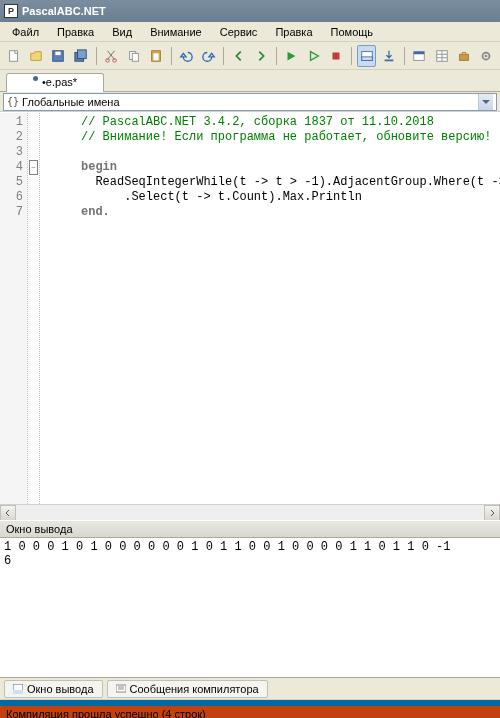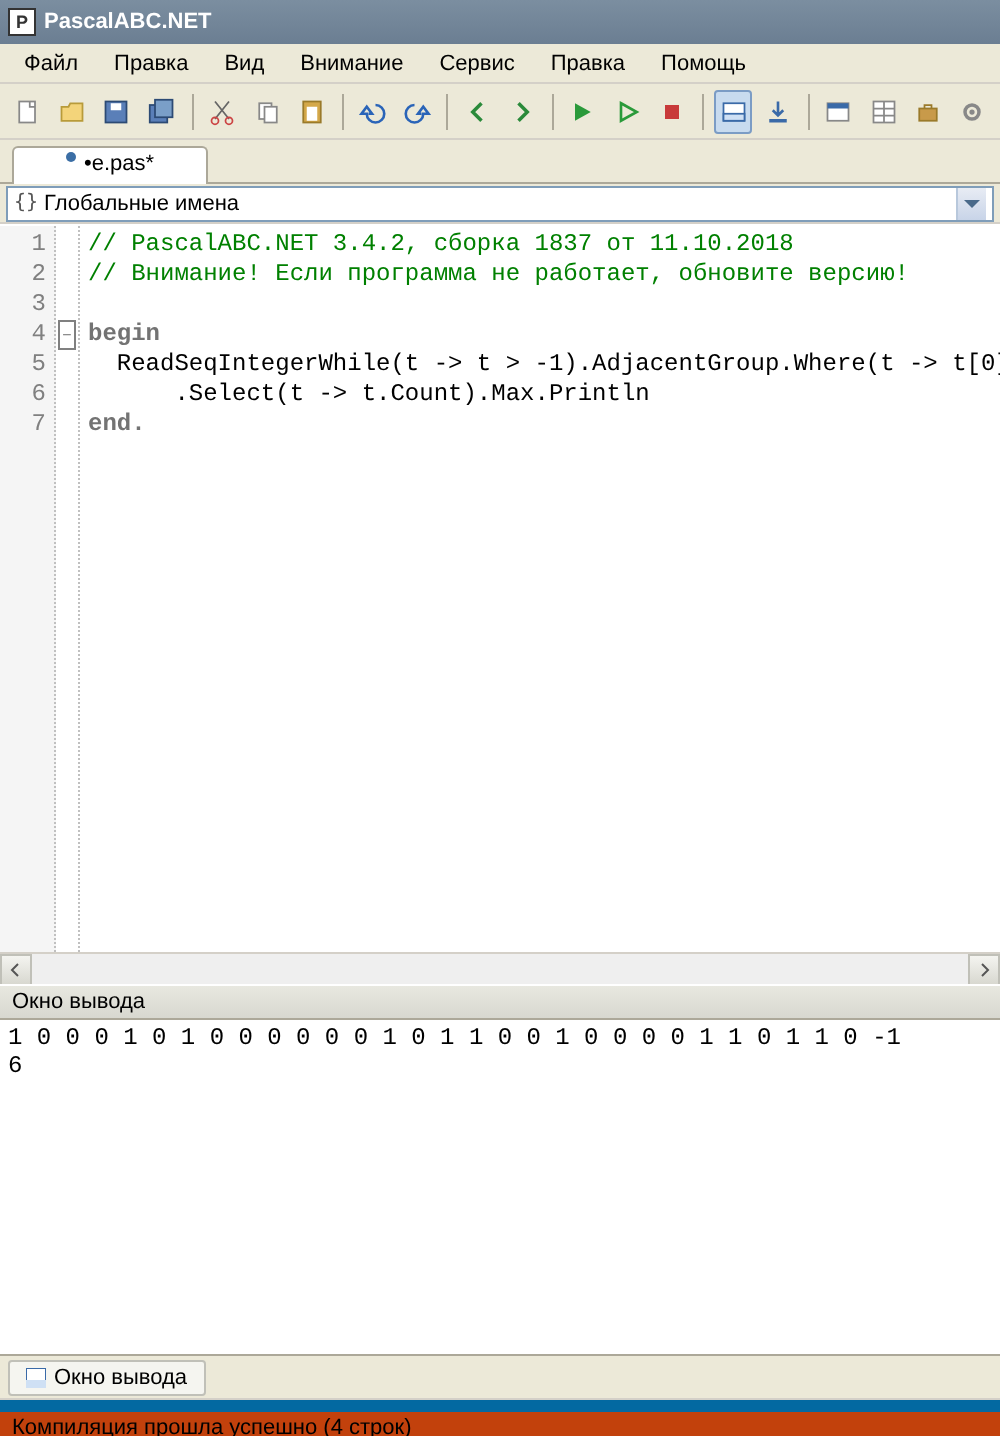--- a/index.html
+++ b/index.html
@@ -151,21 +151,21 @@
   }
   .code {
     flex: 1;
     font-family: "Courier New", monospace;
     font-size: 12px;
     padding: 2px 0 0 4px;
     white-space: pre;
     overflow: hidden;
     color: #000;
   }
-  .code .line { height: 15px; line-height: 15px; }
+  .code .line { height: 15px; line-height: 15px; margin-left: 37px; }
   .c-comment { color: #008000; }
   .c-kw { color: #737373; font-weight: bold; }
   .hscroll {
     height: 16px;
     background: #ece9d8;
     border-top: 1px solid #d4d0c8;
     display: flex;
   }
   .hscroll .arrowbtn {
     width: 16px; height: 16px; background: linear-gradient(#f4f4f0,#d8d8d0);
@@ -176,21 +176,21 @@
   
   .panel-title {
     height: 18px;
     background: linear-gradient(#e8e8e0,#d8d8d0);
     border-top: 1px solid #fff;
     border-bottom: 1px solid #aca899;
     padding: 2px 6px;
     font-size: 11px;
   }
   .output {
-    height: 168px;
+    height: 140px;
     background: #fff;
     font-family: "Courier New", monospace;
     font-size: 12px;
     padding: 2px 4px;
     white-space: pre;
     overflow: hidden;
     border-bottom: 1px solid #aca899;
   }
   
   .bottom-tabs {
@@ -418,17 +418,24 @@
 6</div>
 
 <div class="bottom-tabs">
   <div class="btab">
     <svg class="ico" viewBox="0 0 10 10">
         <rect x="0" y="0" width="10" height="10" fill="#fff" stroke="#3a6aa8"></rect>
         <rect x="0" y="6" width="10" height="4" fill="#cfe0f4"></rect>
       </svg>
     <span>Окно вывода</span>
   </div>
+  <div class="btab">
+    <svg class="ico" viewBox="0 0 10 10">
+        <rect x="0" y="1" width="10" height="7" fill="#fff" stroke="#888"></rect>
+        <path d="M2 3h6M2 5h6" stroke="#888"></path>
+      </svg>
+    <span>Сообщения компилятора</span>
+  </div>
 </div>
 
 <div class="statusbar">
   <span>Компиляция прошла успешно (4 строк)</span>
 </div>
 
 </body></html>

